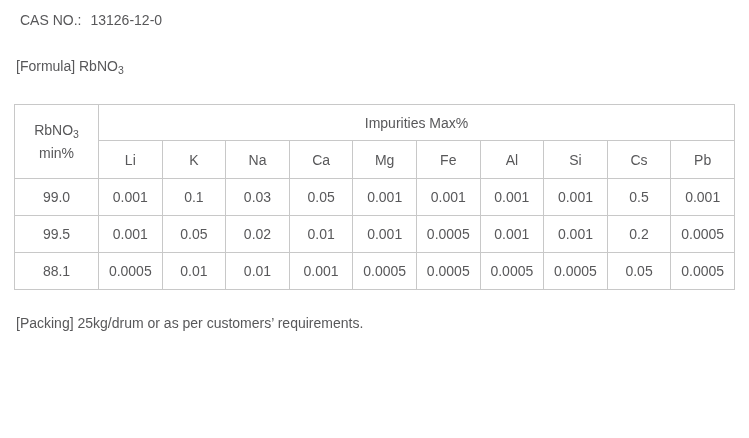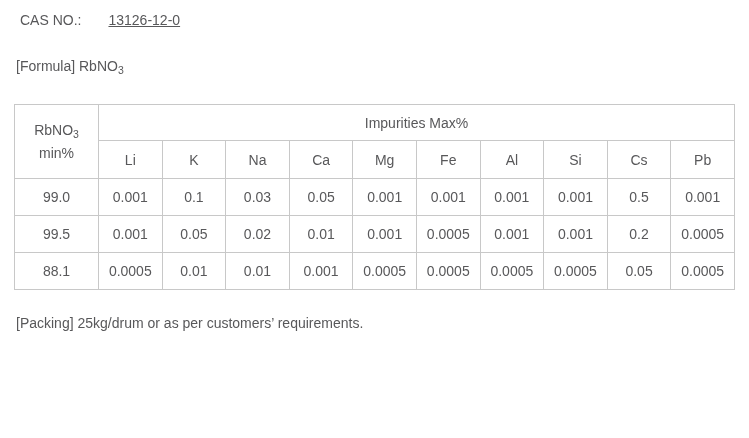--- a/index.html
+++ b/index.html
@@ -12,21 +12,21 @@
     font-size: 14px;
     overflow: hidden;
   }
   .doc { width: 749px; height: 438px; position: relative; }
 
   .cas-line {
     margin: 12px 0 0 20px;
     line-height: 16px;
     white-space: nowrap;
   }
-  .cas-line .cas-value { margin-left: 27px; text-decoration: underline; }
+  .cas-line .cas-value { margin-left: 9px; }
 
   .bracket-section { margin: 27px 8px 0 16px; }
   .bracket-section .line {
     line-height: 22px;
     white-space: nowrap;
   }
   sub.chem-sub {
     font-size: 10.5px;
     vertical-align: -3px;
     line-height: 0;

